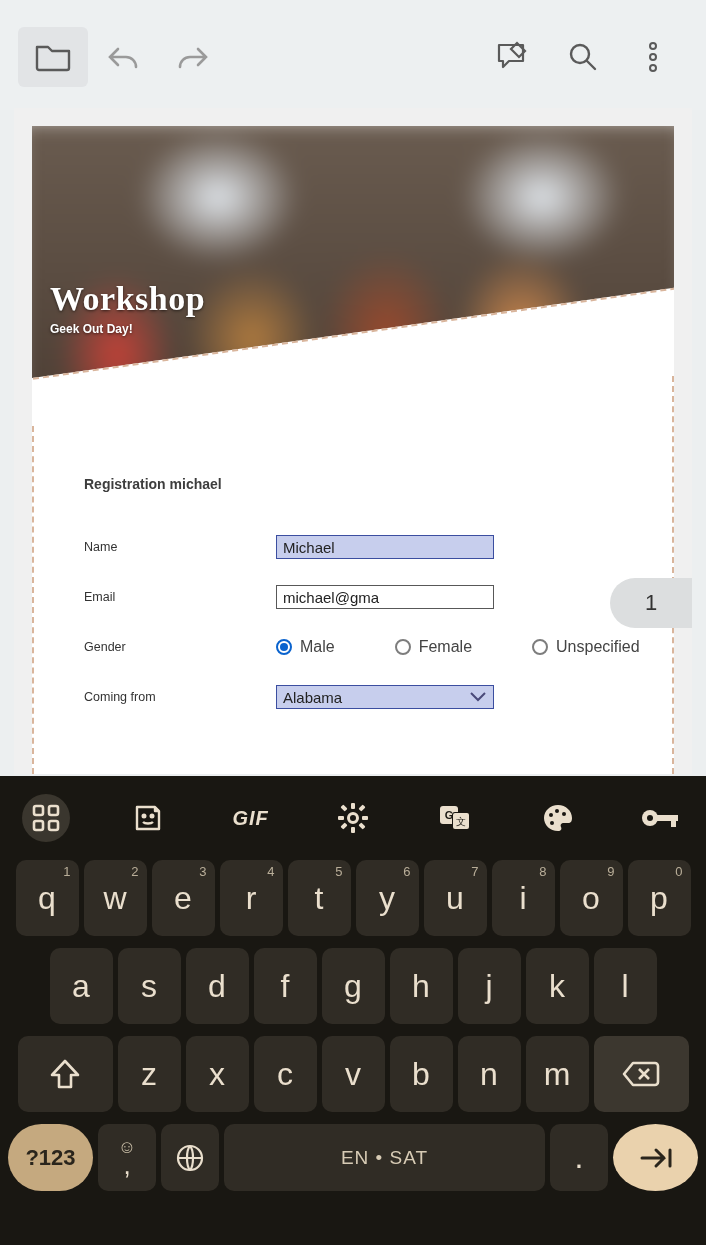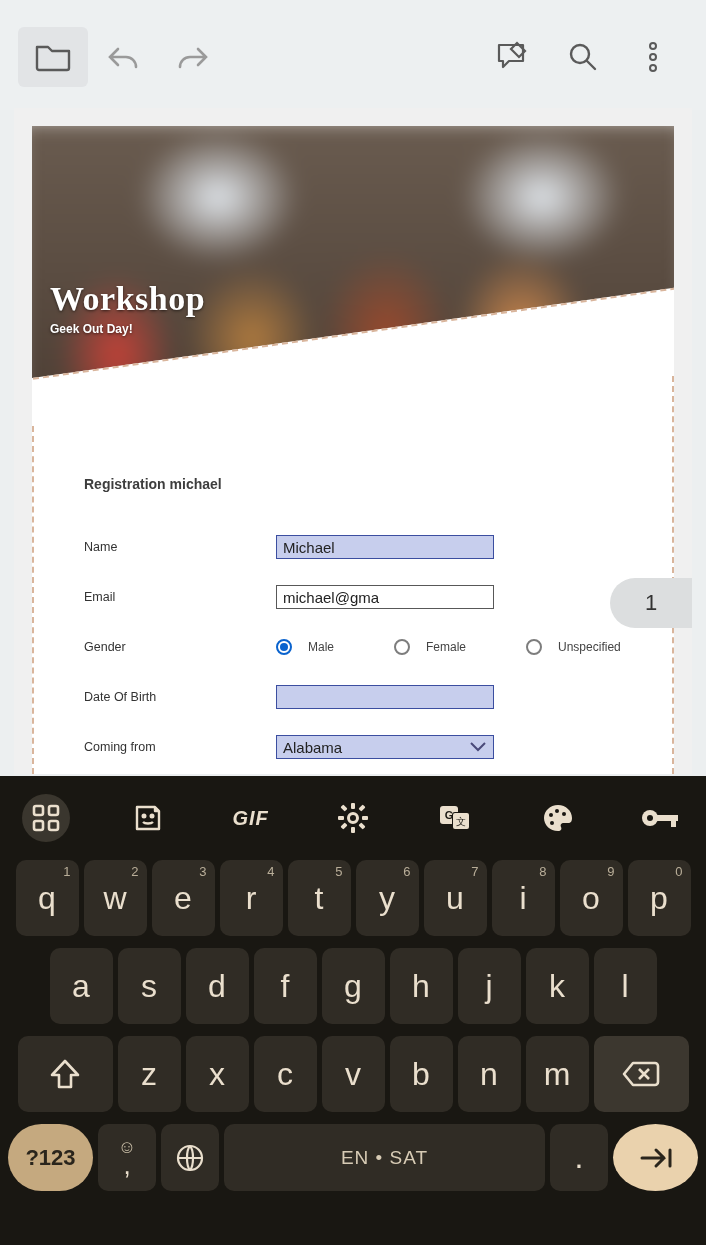--- a/index.html
+++ b/index.html
@@ -35,21 +35,21 @@
 
     .form-area { position:absolute; left:0; right:0; top:340px; padding:10px 52px 0 52px; }
     .sec-title { font-size:14px; font-weight:700; color:#3d3d3d; margin-bottom:30px; }
     .row { display:flex; align-items:center; height:50px; }
     .row .lab { width:192px; font-size:12.5px; color:#333; }
     
     .txt { width:218px; height:24px; border:1px solid #585858; padding:0 6px; font-size:15px; color:#222; background:#fff; }
     .txt.req { background:#c7ceed; border:1.5px solid #3b4ea0; }
     
     .radio-set { display:flex; gap:60px; align-items:center; flex-wrap:nowrap; width:330px; }
-    .radio { display:flex; align-items:center; gap:16px; font-size:12px; color:#444;text-align:center; }
+    .radio { display:flex; align-items:center; gap:8px; font-size:16px; color:#444;text-align:center; }
     .rb { width:16px; height:16px; border:2px solid #7d7d7d; border-radius:50%; display:flex; align-items:center; justify-content:center; }
     .rb.sel { border-color:#0a63ce; }
     .rb.sel::after { content:""; width:8px; height:8px; background:#0a63ce; border-radius:50%; }
     
     .sel-wrap { position:relative; }
     .sel-wrap .caret { position:absolute; right:8px; top:50%; transform:translateY(-50%); pointer-events:none; }
     
     
     .page-pill { position:absolute; right:14px; top:578px; width:82px; height:50px; background:#dcdedf; border-radius:25px 0 0 25px; display:flex; align-items:center; justify-content:center; font-size:22px; color:#333; font-weight:400; }
     
@@ -157,24 +157,20 @@
             <span class="rb"></span>
             <span>Female</span>
           </label>
           <label class="radio">
             <span class="rb"></span>
             <span>Unspecified</span>
           </label>
         </div>
       </div>
 
-      <div class="row">
-        <div class="lab">Date Of Birth</div>
-        <input class="txt req" value="" style="">
-      </div>
 
       <div class="row">
         <div class="lab">Coming from</div>
         <div class="sel-wrap">
           <input class="txt req" style="width: 218px;" value="Alabama">
           <svg class="caret" width="16" height="10" viewBox="0 0 16 10">
               <path d="M1 1l7 7 7-7" fill="none" stroke="#4a4a7a" stroke-width="2"></path>
             </svg>
         </div>
       </div>

